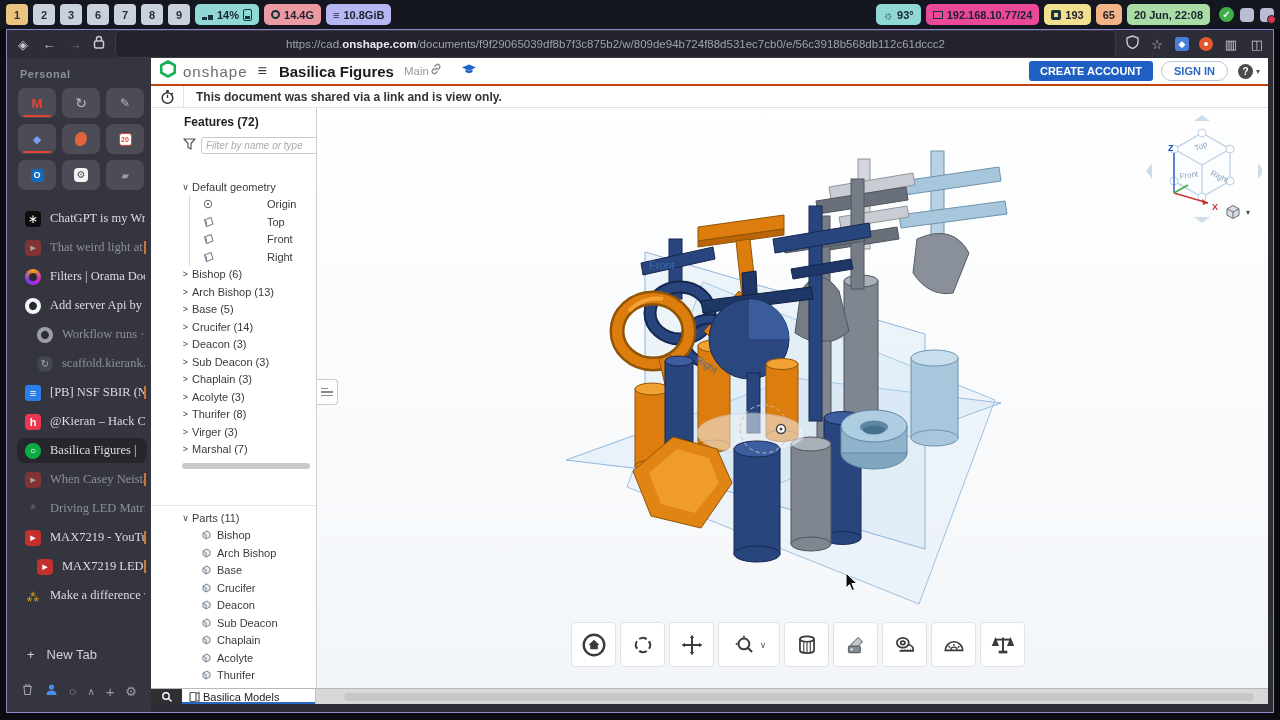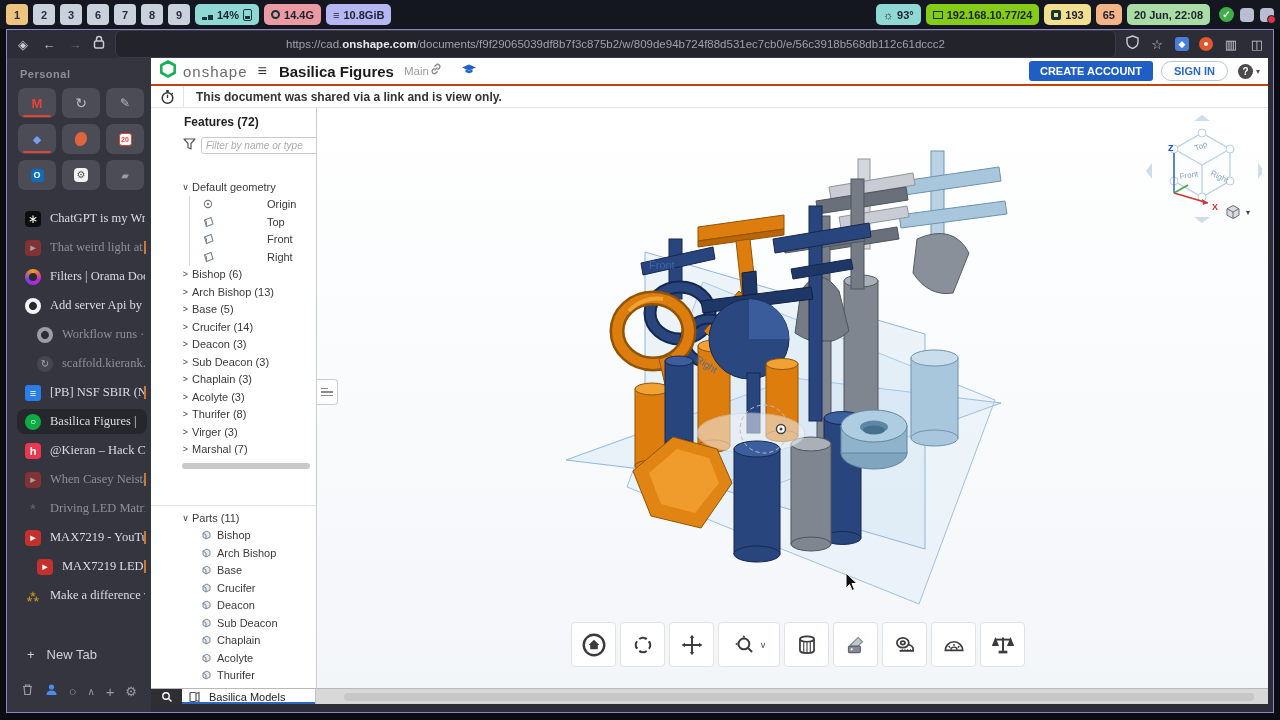--- a/index.html
+++ b/index.html
@@ -8,21 +8,21 @@
 
   
   #sysbar { position:absolute; top:0; left:0; width:1280px; height:29px;
     background:#141620; display:flex; align-items:center; padding:0 6px; gap:5px; }
   .ws { width:22px; height:21px; border-radius:4px; background:#c9d1dd; color:#2b2f3a;
     display:flex; align-items:center; justify-content:center; font-size:11px; font-weight:bold; }
   .ws.active { background:#ecc47f; }
   .widget { height:21px; border-radius:5px; padding:0 7px; font-size:11px; font-weight:bold;
     color:#1c2230; display:flex; align-items:center; gap:4px; white-space:nowrap; }
   .w-teal{background:#8fd8d3}.w-pink{background:#eb9aa3}.w-lav{background:#b6b7f2}
-  .w-blue{background:#84cc16}.w-yellow{background:#f3e08e}.w-peach{background:#f4b488}.w-green{background:#a9dda5}
+  .w-blue{background:#ec4899}.w-yellow{background:#f3e08e}.w-peach{background:#f4b488}.w-green{background:#a9dda5}
   .spacer{flex:1}
   .mini-graph{display:flex;align-items:flex-end;gap:1px;height:10px}
   .mini-graph i{display:block;width:5px;background:#17343a}
   .batt{width:9px;height:12px;border:1.5px solid #17343a;border-radius:2px;position:relative}
   .batt::after{content:"";position:absolute;left:1px;right:1px;bottom:1px;height:3px;background:#17343a}
   .sq-ico{width:10px;height:8px;border:1.5px solid #17343a}
   .dot-ico{width:9px;height:9px;border:2px solid #17343a;border-radius:50%}
   .cal-ico{width:10px;height:10px;background:#17343a;border-radius:2px;position:relative}
   .cal-ico::after{content:"";position:absolute;left:3px;top:3px;width:4px;height:4px;background:#f3e08e}
   .tray{display:flex;align-items:center;gap:6px;margin-left:4px}
@@ -147,21 +147,21 @@
   .ticon { width:14px; height:12px; margin-right:4px; flex:none; display:flex; align-items:center; justify-content:center; }
   .rollback { height:6px; background:#c9c9c9; border-radius:3px; margin:5px 6px 0 31px; width:128px; }
   .fp-gap { height:36px; }
   .parts-sec { border-top:1px solid #e4e4e4; padding-top:3px; }
   .parts-sec .kids2 .trow{ padding-left:48px; }
 
   
   #tabstrip { position:absolute; left:0; right:0; bottom:0; height:16px; background:#d8d8d8;
     border-top:1px solid #b8b8b8; display:flex; align-items:stretch; }
   #tabstrip .searchbox { width:31px; background:#2e2e33; display:flex; align-items:center; justify-content:center; flex:none; }
-  #tabstrip .studio-tab { width:134px; background:#fff; display:flex; align-items:center; gap:9px; padding-left:7px;
+  #tabstrip .studio-tab { width:134px; background:#fff; display:flex; align-items:center; gap:3px; padding-left:7px;
     font-size:11px; color:#222; border-right:1px solid #c2c2c2; position:relative; flex:none; }
   #tabstrip .studio-tab::after{content:"";position:absolute;left:0;right:0;bottom:0;height:2px;background:#2a67c5}
   #tabstrip .scroll { flex:1; display:flex; align-items:center; padding:0 14px 0 28px; }
   #tabstrip .scroll i { display:block; height:8px; flex:1; background:#c7c7c7; border-radius:4px; }
 
   
   #viewport { flex:1; position:relative; background:linear-gradient(#ffffff,#f3f6f9); overflow:hidden; }
   #scene { position:absolute; left:0; top:0; }
   #vp-handle { position:absolute; left:0; top:271px; width:21px; height:26px; background:#fff;
     border:1px solid #ccc; border-left:none; border-radius:0 4px 4px 0;
@@ -354,28 +354,28 @@
         <div class="tab-row dimmed indent">
           <span class="tabicon i-globe"></span>
           <span class="tablabel">scaffold.kierank.h</span>
 
         </div>
         <div class="tab-row marker">
           <span class="tabicon i-docs"></span>
           <span class="tablabel">[PB] NSF SBIR (Na</span>
           <span class="tabmarker"></span>
         </div>
+        <div class="tab-row">
+          <span class="tabicon i-hackclub"></span>
+          <span class="tablabel">@Kieran – Hack C</span>
+
+        </div>
         <div class="tab-row active">
           <span class="tabicon i-onshape"></span>
           <span class="tablabel">Basilica Figures |</span>
-
-        </div>
-        <div class="tab-row">
-          <span class="tabicon i-hackclub"></span>
-          <span class="tablabel">@Kieran – Hack C</span>
 
         </div>
         <div class="tab-row dimmed marker">
           <span class="tabicon i-youtube"></span>
           <span class="tablabel">When Casey Neistat</span>
           <span class="tabmarker"></span>
         </div>
         <div class="tab-row dimmed">
           <span class="tabicon i-sparkle"></span>
           <span class="tablabel">Driving LED Matrice</span>

